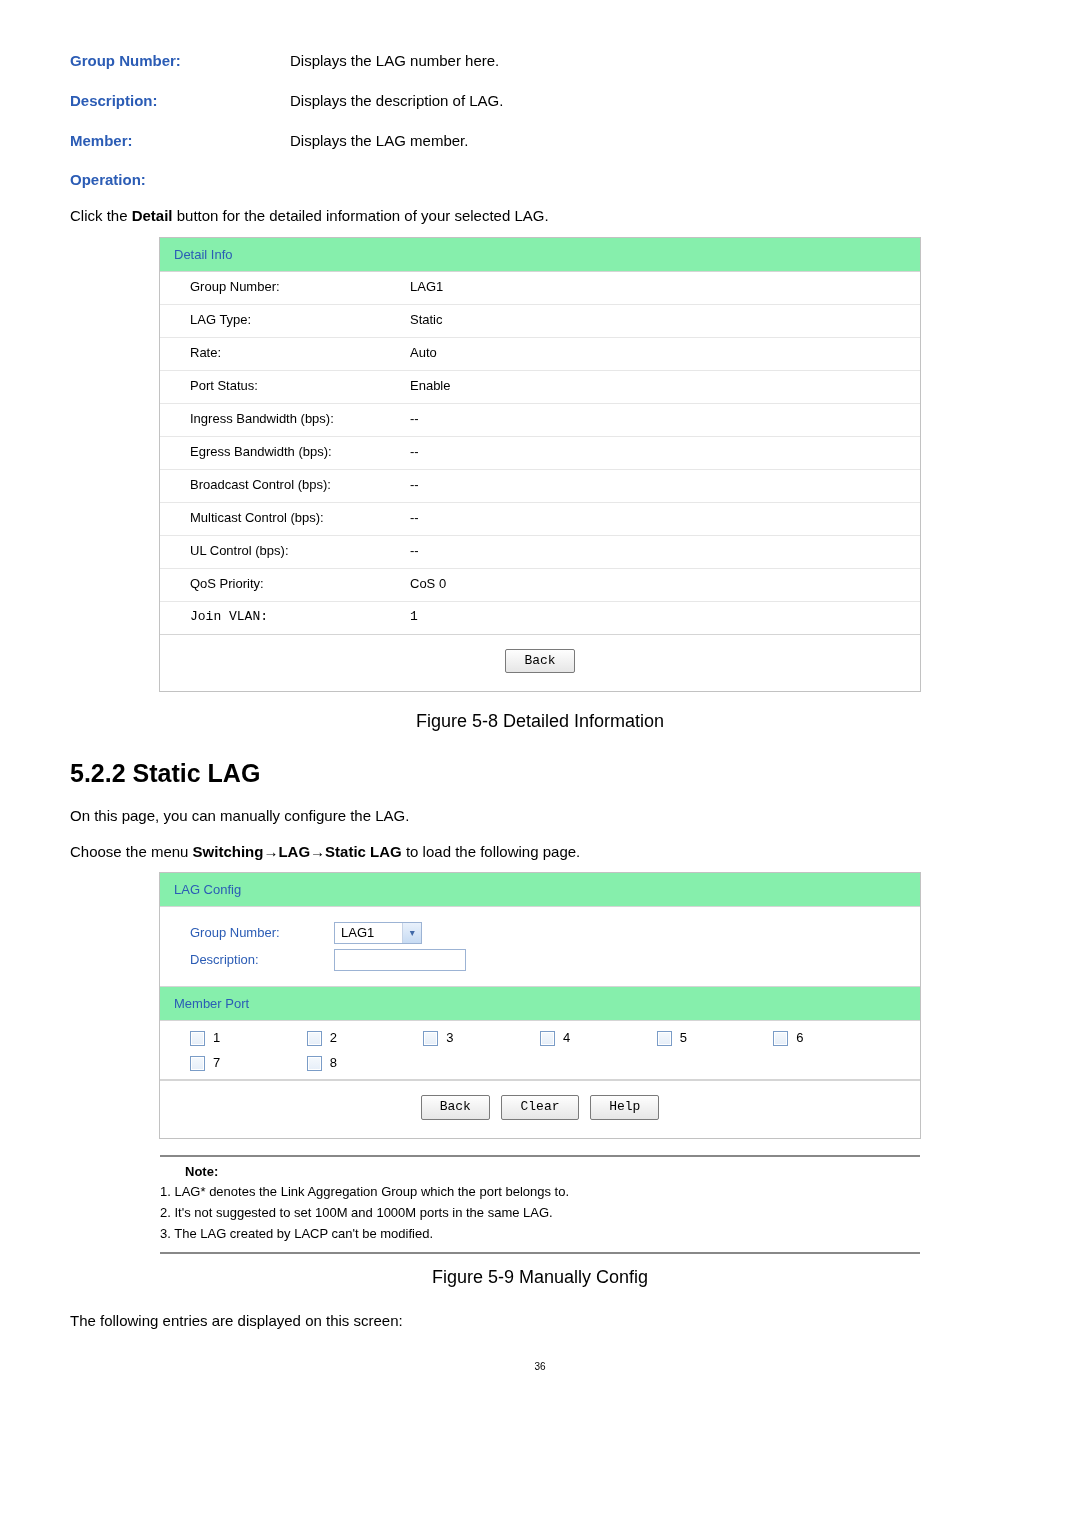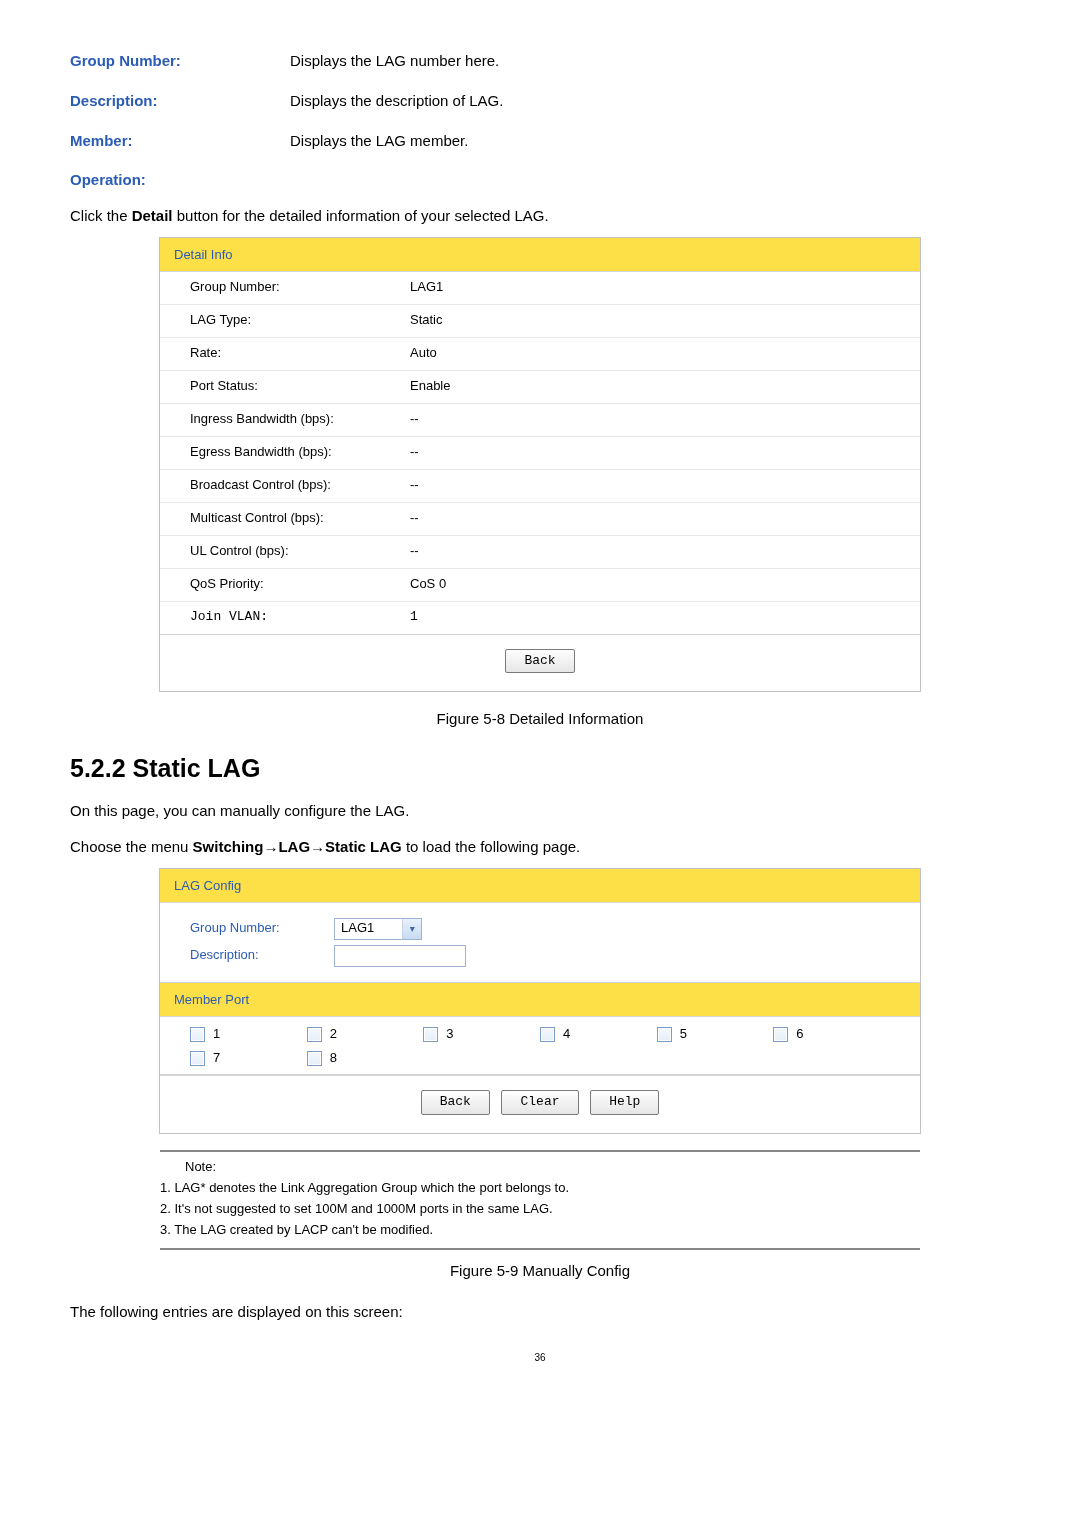--- a/index.html
+++ b/index.html
@@ -37,21 +37,21 @@
     margin: 6px auto 16px auto;
     border: 1px solid #c2c2c2;
     background: #fff;
     font-family: Tahoma, Arial, sans-serif;
     font-size: 13px;
   }
   .sc-section-title {
     color: #2b5cb5;
     padding: 8px 14px 6px 14px;
     border-bottom: 1px solid #d5d5d5;
-    background: #fde047;
+    background: #86efac;
   }
   .sc-row {
     display: flex;
     padding: 5px 0 5px 30px;
     border-bottom: 1px solid #e7e7e7;
     gap: 0;
     align-items: center;
     min-height: 22px;
   }
   .sc-row .key { width: 220px; }
@@ -67,21 +67,21 @@
     border: 1px solid #7a7a7a;
     background: linear-gradient(#fefefe, #e6e6e6);
     padding: 2px 18px;
     font-size: 13px;
     font-family: Liberation Mono, monospace;
     border-radius: 2px;
     margin: 0 4px;
   }
   .fig-caption {
     text-align: center;
-    font-size: 15px;
+    font-size: 18px;
     margin: 4px 0 20px 0;
   }
   h3.section {
     font-size: 25px;
     font-weight: 700;
     margin: 8px 0 10px 0;
   }
   .lagcfg-body {
     padding: 10px 0 10px 30px;
   }
@@ -130,21 +130,21 @@
   }
   .note-block {
     border-top: 2px solid #888;
     border-bottom: 2px solid #888;
     padding: 6px 0 8px 0;
     width: 760px;
     margin: 16px auto 10px auto;
     font-family: Tahoma, Arial, sans-serif;
     font-size: 13px;
   }
-  .note-block .nt { font-weight: 400; padding-left: 25px; }
+  .note-block .nt { font-weight: 700; padding-left: 25px; }
   .note-block .ln { margin-top: 2px; }
   .pagenum { text-align: center; margin-top: 28px; font-size: 10px; }
 </style>
 </head>
 <body>
 
 <div class="def-grid">
   <div class="def-label">Group Number:</div>
   <div class="def-text">Displays the LAG number here.</div>
 

